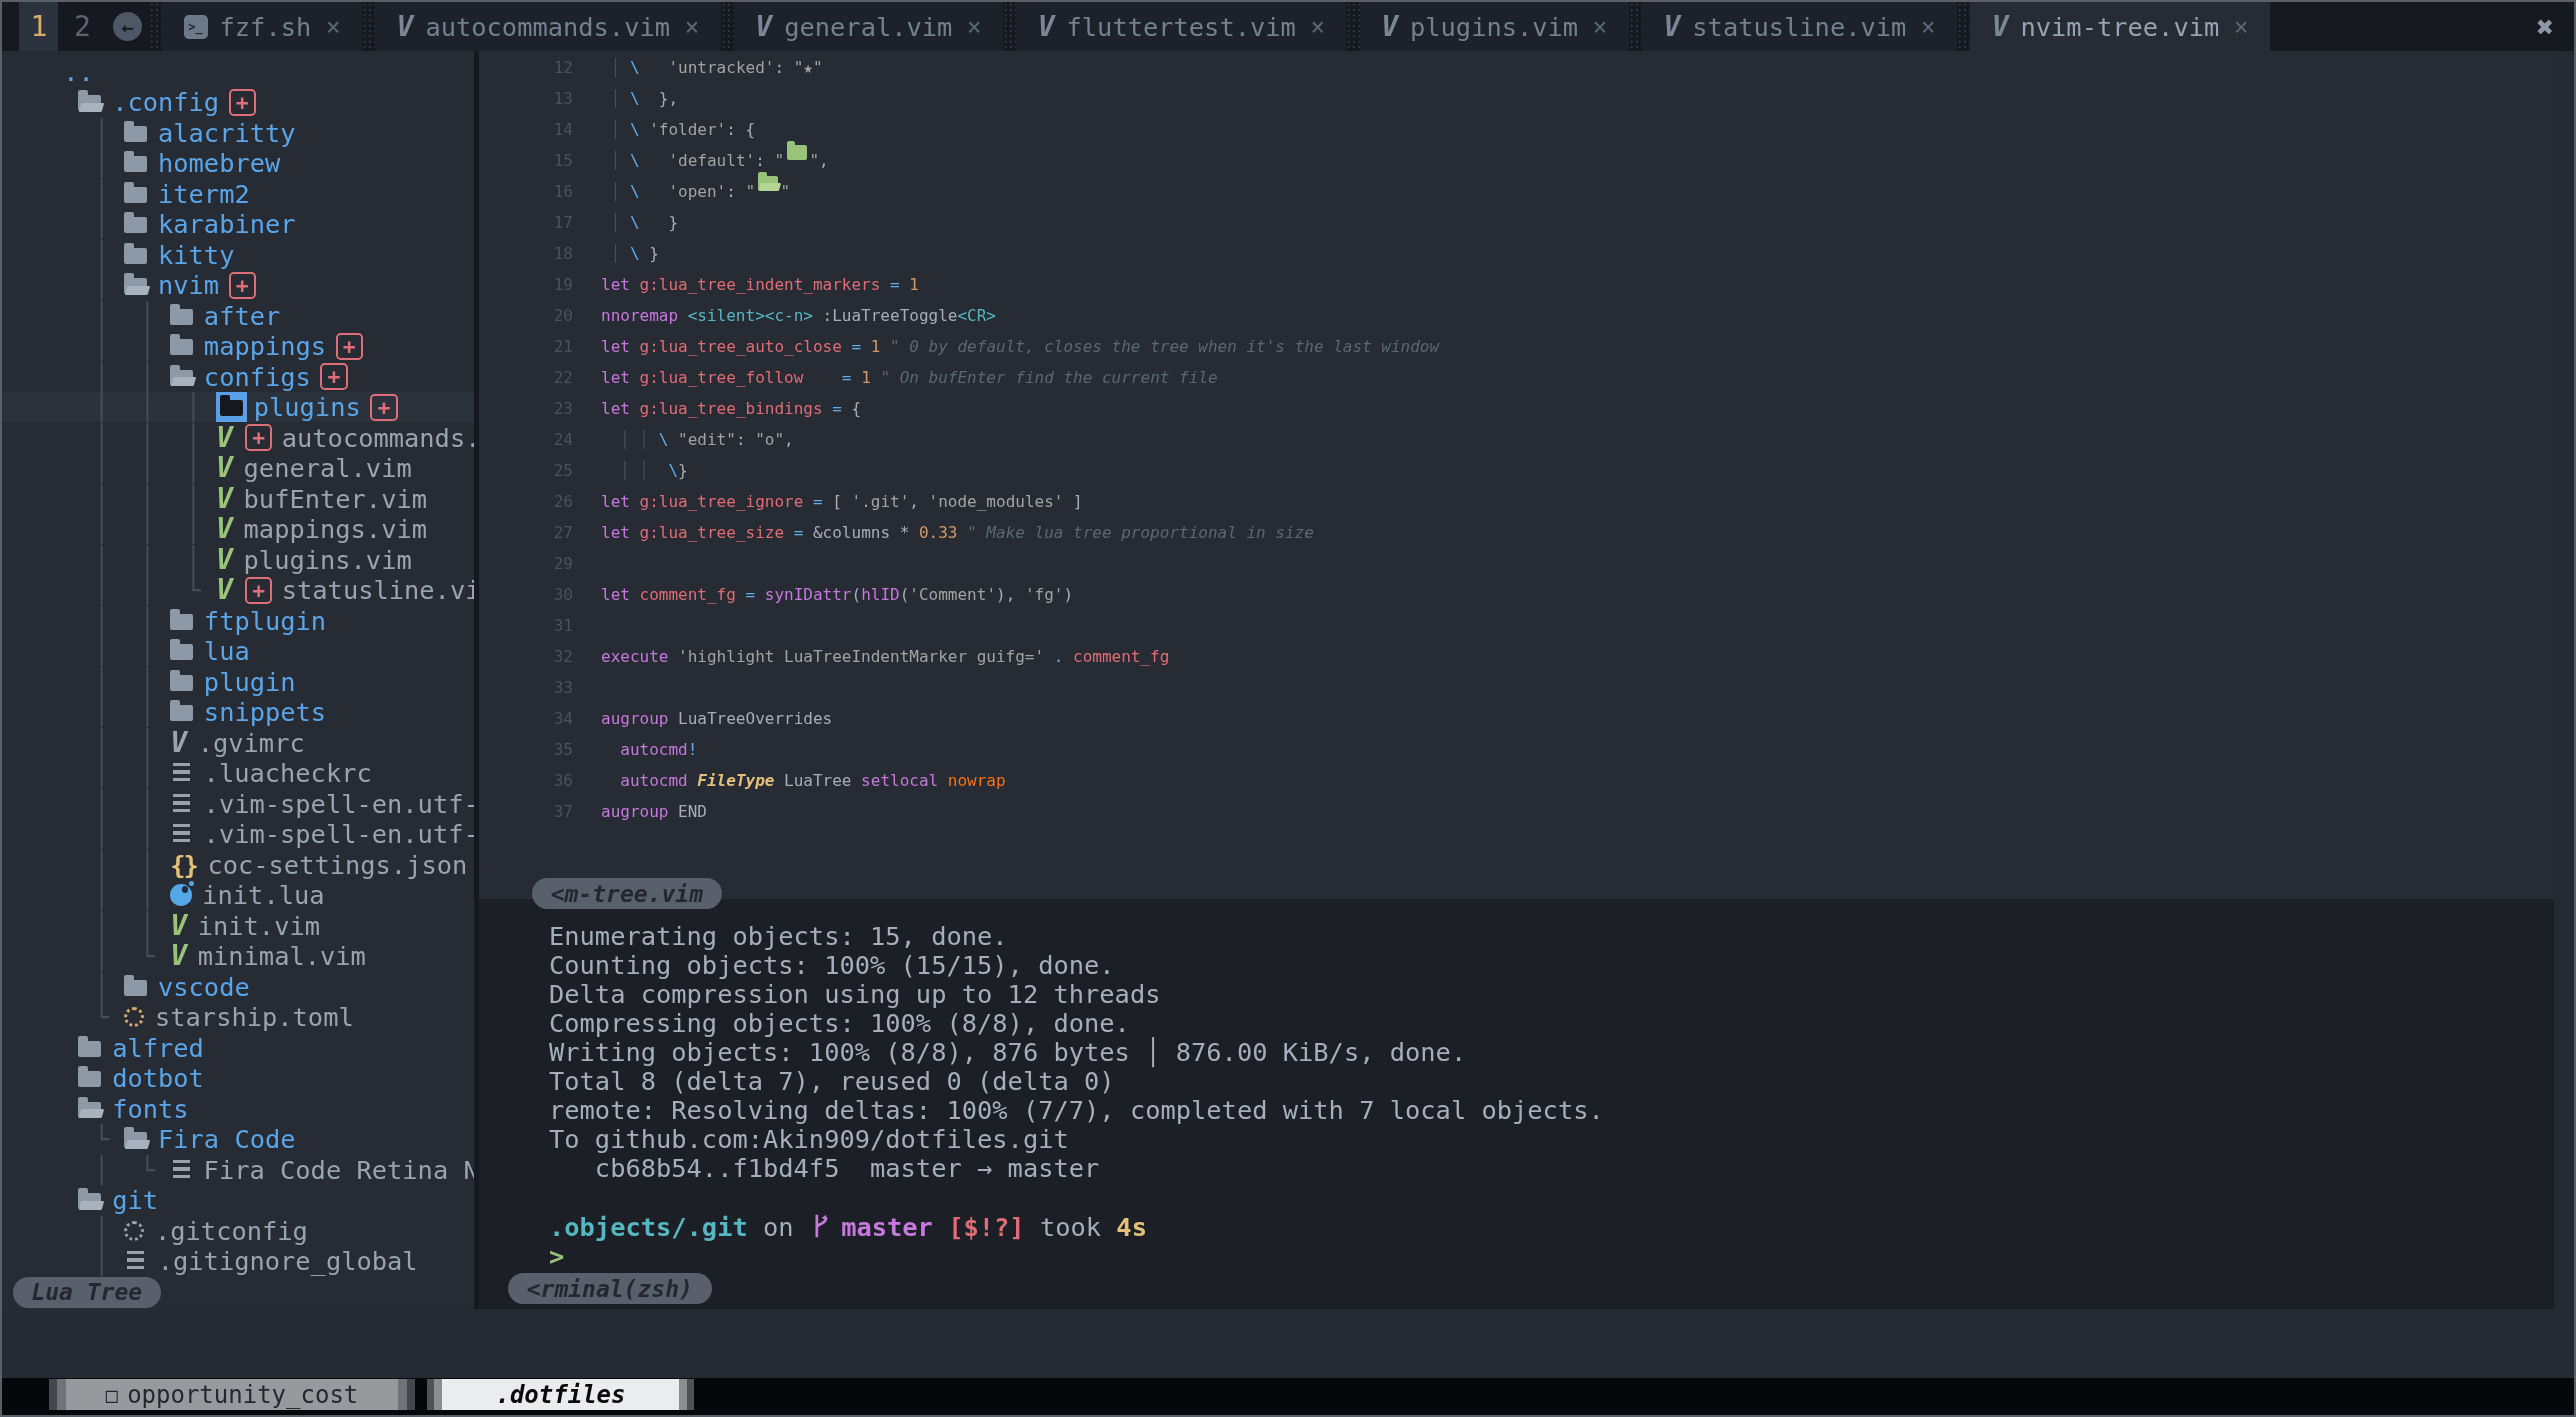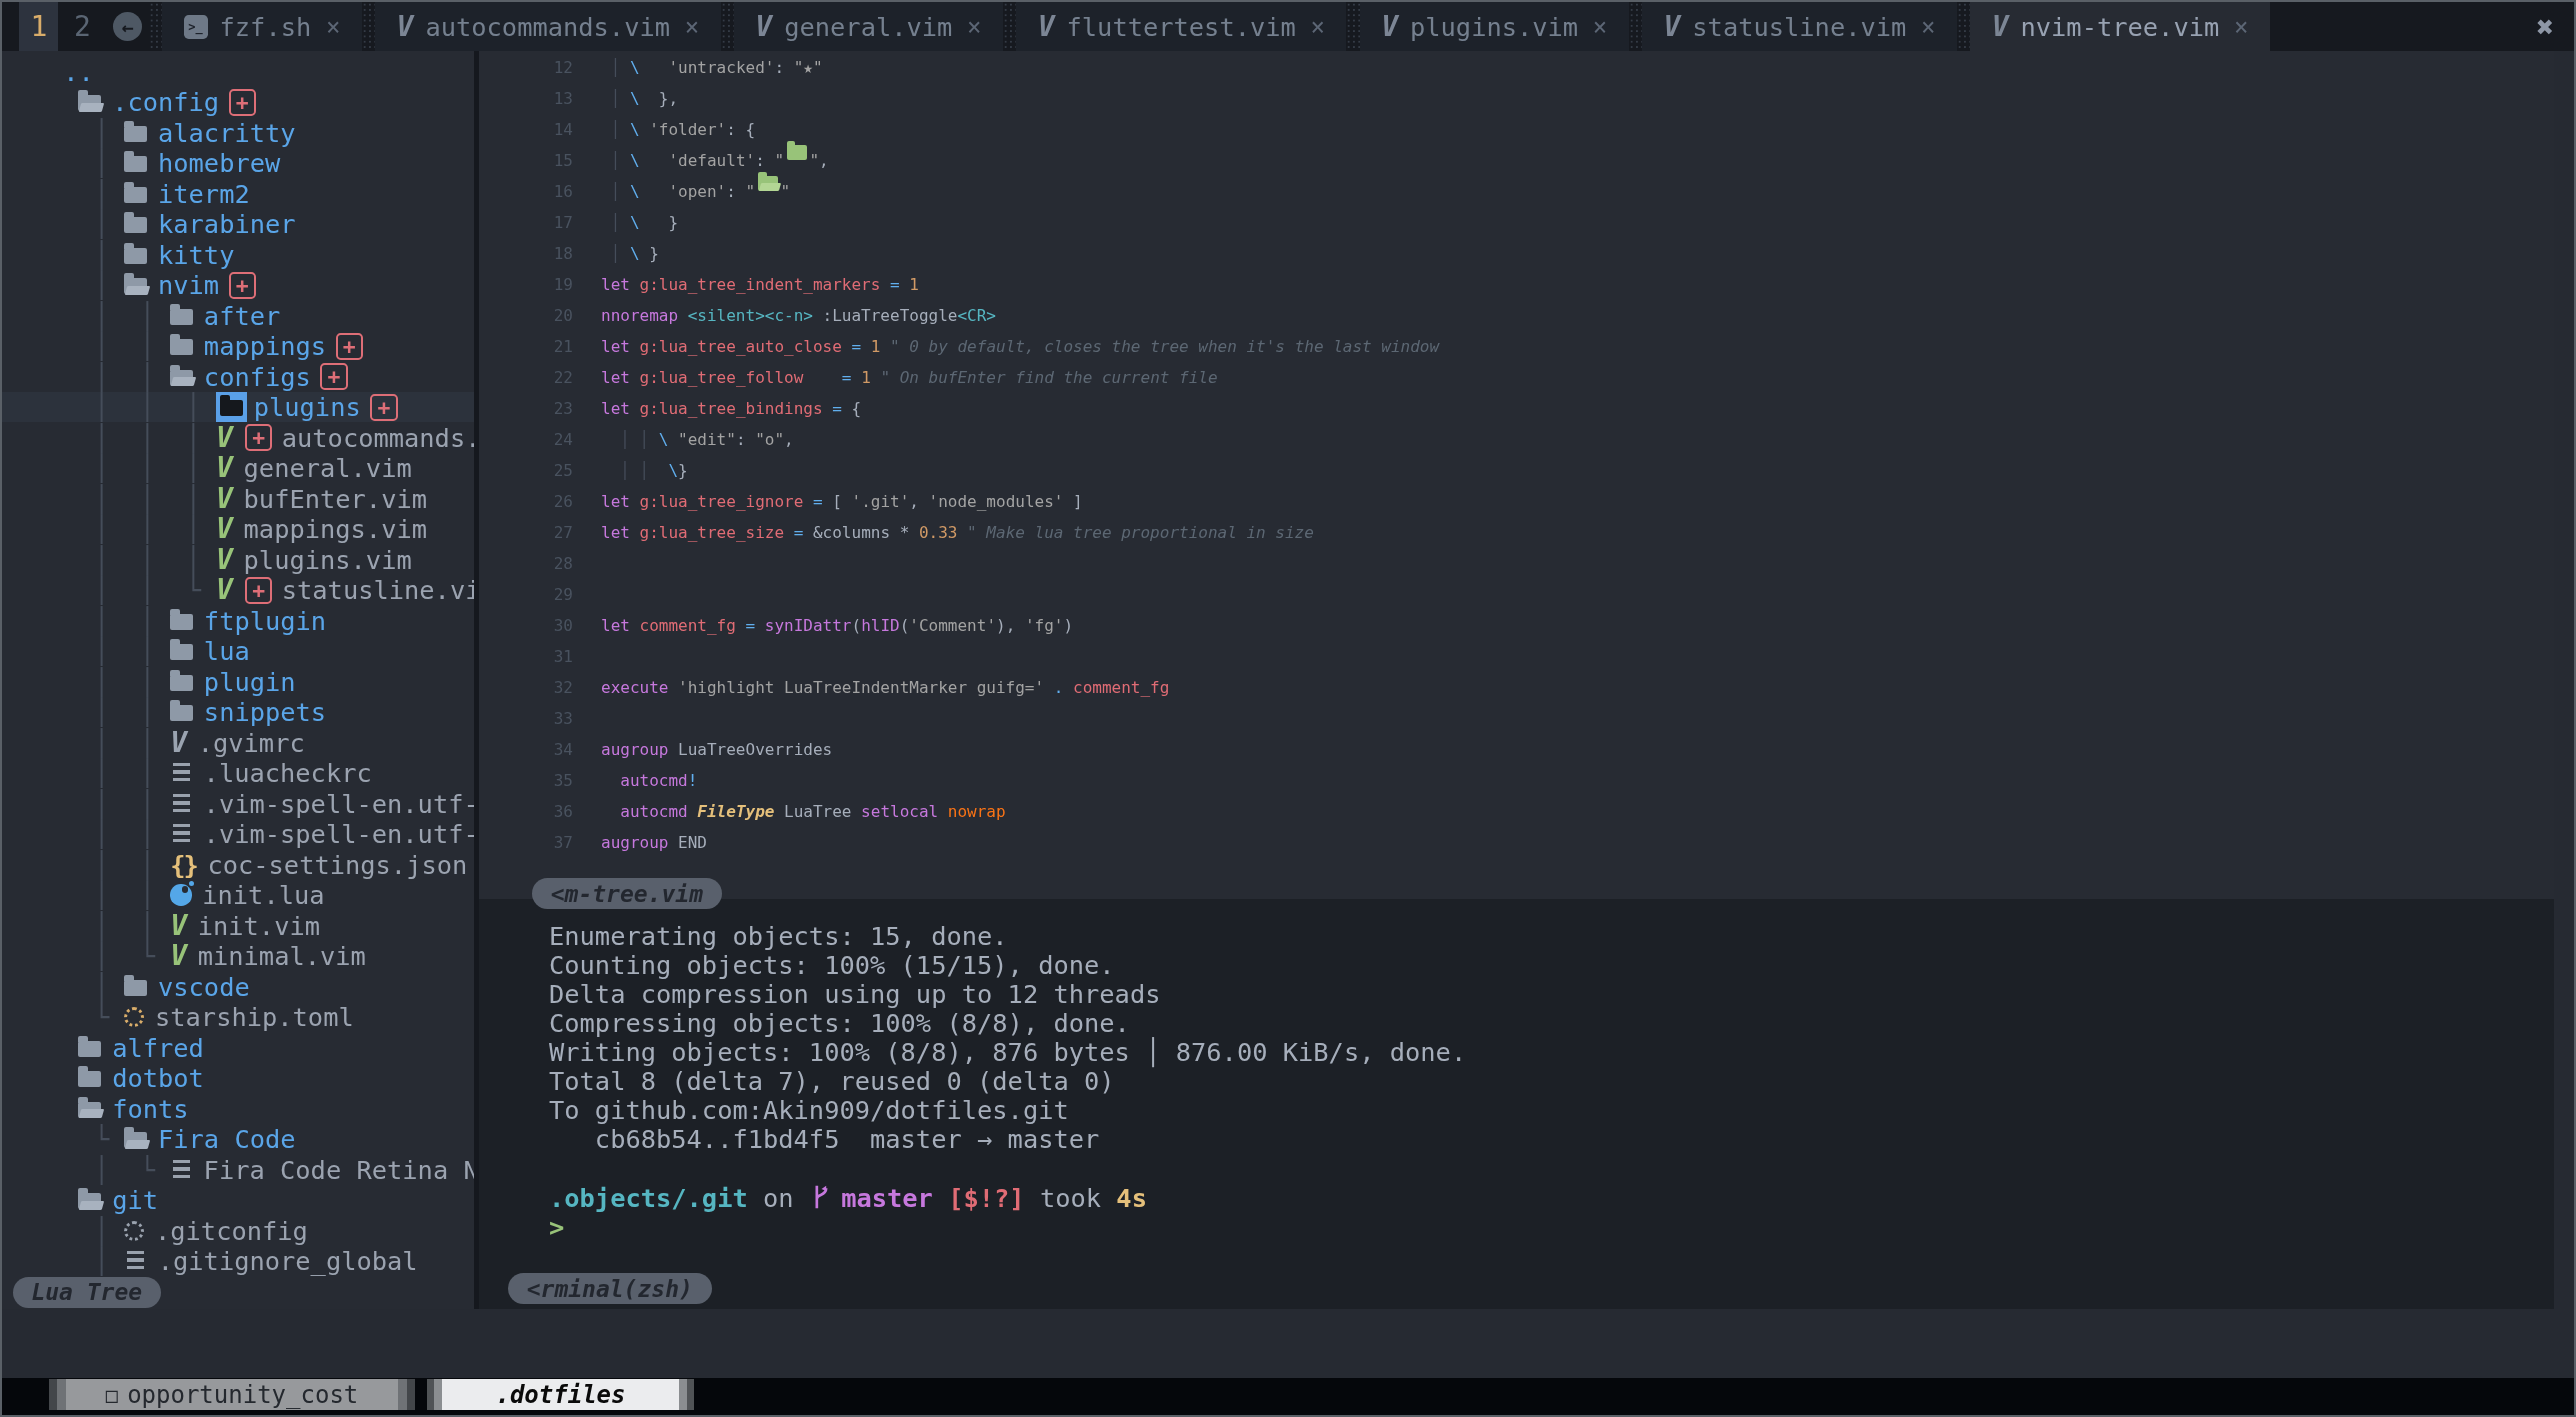--- a/index.html
+++ b/index.html
@@ -197,38 +197,38 @@
         <div class="cl"><span class="gut">18</span><span class="tok-g"> │ </span><span class="tok-b">\</span><span class="tok-f"> }</span></div>
         <div class="cl"><span class="gut">19</span><span class="tok-k">let</span><span class="tok-f"> </span><span class="tok-v">g:lua_tree_indent_markers</span><span class="tok-f"> </span><span class="tok-o">=</span><span class="tok-f"> </span><span class="tok-n">1</span></div>
         <div class="cl"><span class="gut">20</span><span class="tok-k">nnoremap</span><span class="tok-f"> </span><span class="tok-cy">&lt;silent&gt;&lt;c-n&gt;</span><span class="tok-f"> :LuaTreeToggle</span><span class="tok-cy">&lt;CR&gt;</span></div>
         <div class="cl"><span class="gut">21</span><span class="tok-k">let</span><span class="tok-f"> </span><span class="tok-v">g:lua_tree_auto_close</span><span class="tok-f"> </span><span class="tok-o">=</span><span class="tok-f"> </span><span class="tok-n">1</span><span class="tok-f"> </span><span class="tok-c">" 0 by default, closes the tree when it's the last window</span></div>
         <div class="cl"><span class="gut">22</span><span class="tok-k">let</span><span class="tok-f"> </span><span class="tok-v">g:lua_tree_follow</span><span class="tok-f">    </span><span class="tok-o">=</span><span class="tok-f"> </span><span class="tok-n">1</span><span class="tok-f"> </span><span class="tok-c">" On bufEnter find the current file</span></div>
         <div class="cl"><span class="gut">23</span><span class="tok-k">let</span><span class="tok-f"> </span><span class="tok-v">g:lua_tree_bindings</span><span class="tok-f"> </span><span class="tok-o">=</span><span class="tok-f"> {</span></div>
         <div class="cl"><span class="gut">24</span><span class="tok-g">  │ │ </span><span class="tok-b">\</span><span class="tok-f"> </span><span class="tok-s">"edit"</span><span class="tok-f">: </span><span class="tok-s">"o"</span><span class="tok-f">,</span></div>
         <div class="cl"><span class="gut">25</span><span class="tok-g">  │ │ </span><span class="tok-f"> </span><span class="tok-b">\</span><span class="tok-f">}</span></div>
         <div class="cl"><span class="gut">26</span><span class="tok-k">let</span><span class="tok-f"> </span><span class="tok-v">g:lua_tree_ignore</span><span class="tok-f"> </span><span class="tok-o">=</span><span class="tok-f"> [ </span><span class="tok-s">'.git'</span><span class="tok-f">, </span><span class="tok-s">'node_modules'</span><span class="tok-f"> ]</span></div>
         <div class="cl"><span class="gut">27</span><span class="tok-k">let</span><span class="tok-f"> </span><span class="tok-v">g:lua_tree_size</span><span class="tok-f"> </span><span class="tok-o">=</span><span class="tok-f"> &amp;columns * </span><span class="tok-n">0.33</span><span class="tok-f"> </span><span class="tok-c">" Make lua tree proportional in size</span></div>
-        <div class="cl"><span class="gut">28</span></div>
         <div class="cl"><span class="gut">29</span></div>
         <div class="cl"><span class="gut">30</span><span class="tok-k">let</span><span class="tok-f"> </span><span class="tok-v">comment_fg</span><span class="tok-f"> </span><span class="tok-o">=</span><span class="tok-f"> </span><span class="tok-k">synIDattr</span><span class="tok-f">(</span><span class="tok-k">hlID</span><span class="tok-f">(</span><span class="tok-s">'Comment'</span><span class="tok-f">), </span><span class="tok-s">'fg'</span><span class="tok-f">)</span></div>
         <div class="cl"><span class="gut">31</span></div>
         <div class="cl"><span class="gut">32</span><span class="tok-k">execute</span><span class="tok-f"> </span><span class="tok-s">'highlight LuaTreeIndentMarker guifg='</span><span class="tok-f"> </span><span class="tok-o">.</span><span class="tok-f"> </span><span class="tok-v">comment_fg</span></div>
         <div class="cl"><span class="gut">33</span></div>
         <div class="cl"><span class="gut">34</span><span class="tok-k">augroup</span><span class="tok-f"> LuaTreeOverrides</span></div>
         <div class="cl"><span class="gut">35</span><span class="tok-f">  </span><span class="tok-k">autocmd</span><span class="tok-o">!</span></div>
         <div class="cl"><span class="gut">36</span><span class="tok-f">  </span><span class="tok-k">autocmd</span><span class="tok-f"> </span><span class="tok-t">FileType</span><span class="tok-f"> LuaTree </span><span class="tok-k">setlocal</span><span class="tok-f"> </span><span class="tok-y">nowrap</span></div>
         <div class="cl"><span class="gut">37</span><span class="tok-k">augroup</span><span class="tok-f"> END</span></div>
       </div>
     <div class="terminal" id="term-host">
         <div class="tl"><span class="tok-f">Enumerating objects: 15, done.</span></div>
         <div class="tl"><span class="tok-f">Counting objects: 100% (15/15), done.</span></div>
         <div class="tl"><span class="tok-f">Delta compression using up to 12 threads</span></div>
         <div class="tl"><span class="tok-f">Compressing objects: 100% (8/8), done.</span></div>
         <div class="tl"><span class="tok-f">Writing objects: 100% (8/8), 876 bytes │ 876.00 KiB/s, done.</span></div>
         <div class="tl"><span class="tok-f">Total 8 (delta 7), reused 0 (delta 0)</span></div>
+        <div class="tl"><span class="tok-f">remote: Resolving deltas: 100% (7/7), completed with 7 local objects.</span></div>
         <div class="tl"><span class="tok-f">To github.com:Akin909/dotfiles.git</span></div>
         <div class="tl"><span class="tok-f">   cb68b54..f1bd4f5  master → master</span></div>
         <div class="tl">&nbsp;</div>
         <div class="tl"><span class="tok-cyB">.objects/.git</span><span class="tok-f"> on </span><svg width="23" height="28" viewBox="0 0 34 42" class="branch-ic">
             <path d="M10 4 V38 M10 24 C10 16 24 20 24 8" stroke="#c678dd" stroke-width="4" fill="none"></path>
             <path d="M24 12 L24 4 L17 9 Z" fill="#c678dd"></path>
           </svg><span class="tok-pB">master</span><span class="tok-f"> </span><span class="tok-rB">[$!?]</span><span class="tok-f"> took </span><span class="tok-yB">4s</span></div>
         <div class="tl"><span class="tok-gB">&gt;</span></div>
       </div>
     <div class="pill pill-mtree">&lt;m-tree.vim</div>

